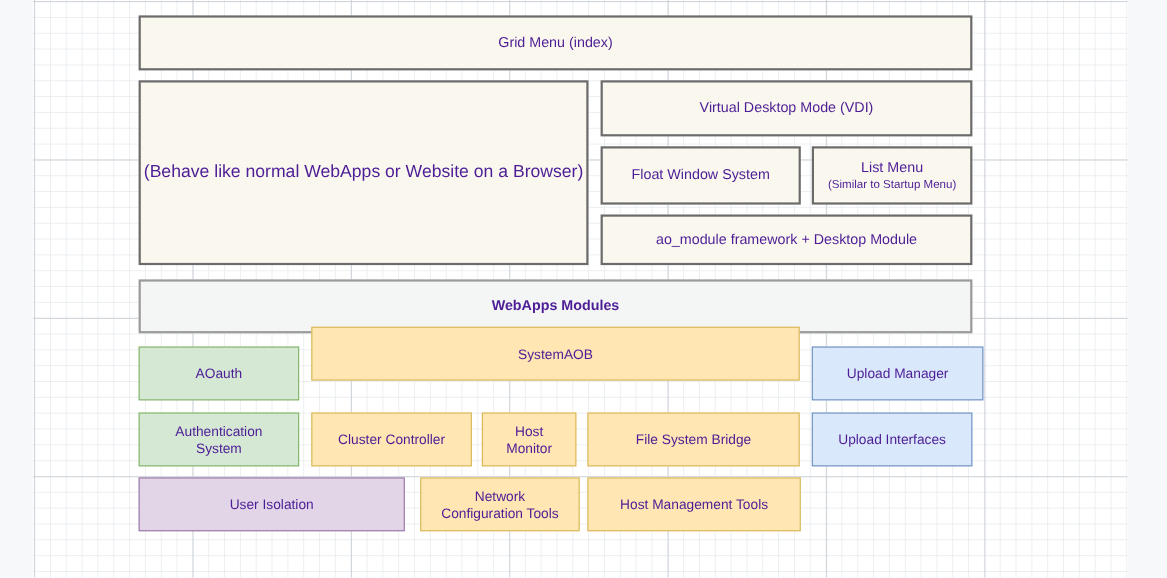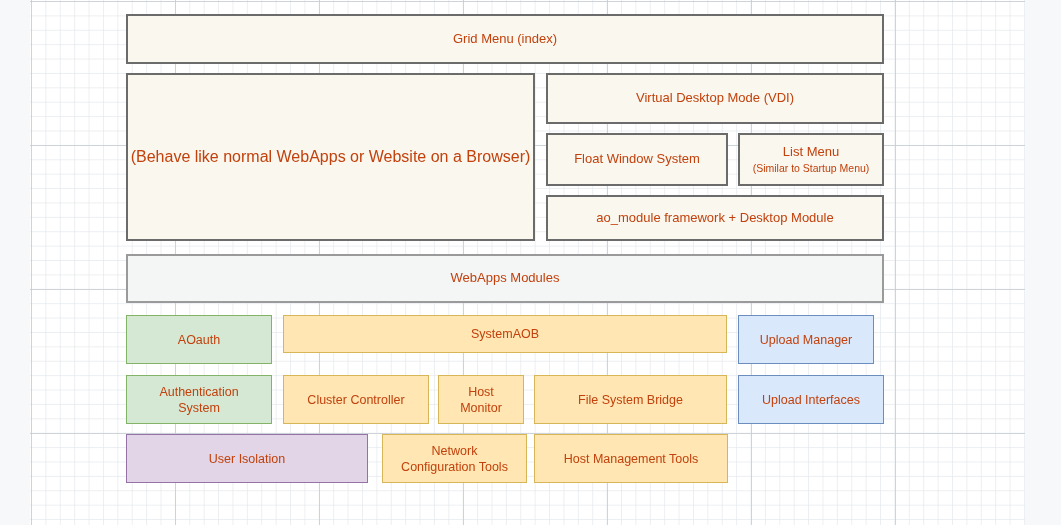--- a/index.html
+++ b/index.html
@@ -45,35 +45,35 @@
     background-position: 1px 1px, 1px 1px, 1px 1px, 1px 1px;
   }
 
   .node {
     position: absolute;
     box-sizing: border-box;
     display: flex;
     align-items: center;
     justify-content: center;
     text-align: center;
-    color: #c2410c;
+    color: #4c1d95;
     line-height: 1.28;
     -webkit-font-smoothing: antialiased;
   }
 
   .node .label { display: block; }
   .node .sub {
     display: block;
     font-size: 10.5px;
     margin-top: 1px;
   }
 
   
   .beige  { background: #faf7ef; border: 2px solid #6b6b6b; }
-  .grey   { background: #f4f5f5; border: 2px solid #9a9a9a; }
+  .grey   { background: #f4f5f5; border: 2px solid #9a9a9a; font-weight: bold; }
   .green  { background: #d5e8d4; border: 1.6px solid #82b366; }
   .yellow { background: #ffe6b3; border: 1.6px solid #d6b656; }
   .blue   { background: #dae8fc; border: 1.6px solid #6c8ebf; }
   .purple { background: #e1d5e7; border: 1.6px solid #9673a6; }
 
   .fs13 { font-size: 13px; }
   .fs12 { font-size: 12.5px; }
 </style>
 </head>
 <body>
@@ -107,25 +107,25 @@
   </div>
 
   <div class="node grey fs13" style="left:126px; top:254px; width:758px; height:49px;">
     <span class="label">WebApps Modules</span>
   </div>
 
   <div class="node green fs12" style="left:126px; top:315px; width:146px; height:49px;">
     <span class="label">AOauth</span>
   </div>
 
-  <div class="node yellow fs12" style="left:283px; top:315px; width:444px; height:38px;">
+  <div class="node yellow fs12" style="left:283px; top:297px; width:444px; height:49px;">
     <span class="label">SystemAOB</span>
   </div>
 
-  <div class="node blue fs12" style="left:738px; top:315px; width:136px; height:49px;">
+  <div class="node blue fs12" style="left:738px; top:315px; width:156px; height:49px;">
     <span class="label">Upload Manager</span>
   </div>
 
   <div class="node green fs12" style="left:126px; top:375px; width:146px; height:49px; flex-direction:column;">
     <span class="label">Authentication</span>
     <span class="label">System</span>
   </div>
 
   <div class="node yellow fs12" style="left:283px; top:375px; width:146px; height:49px;">
     <span class="label">Cluster Controller</span>

